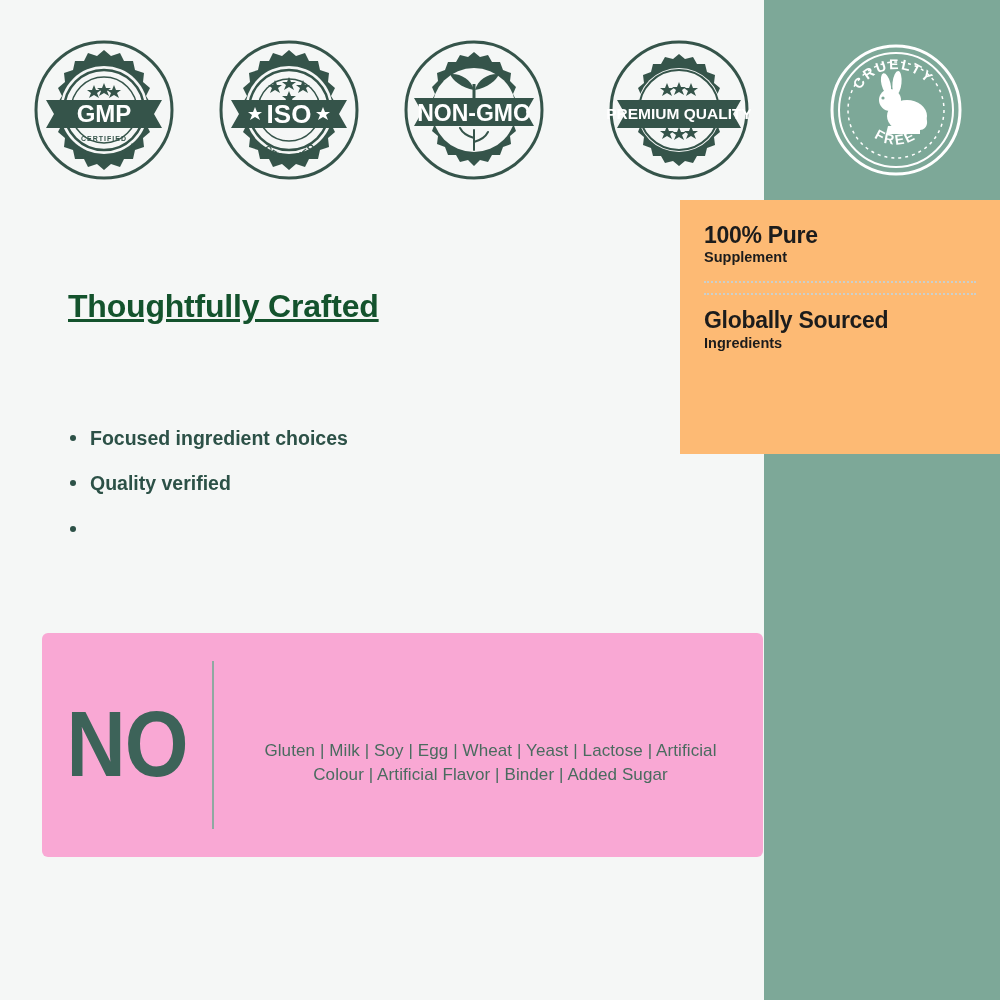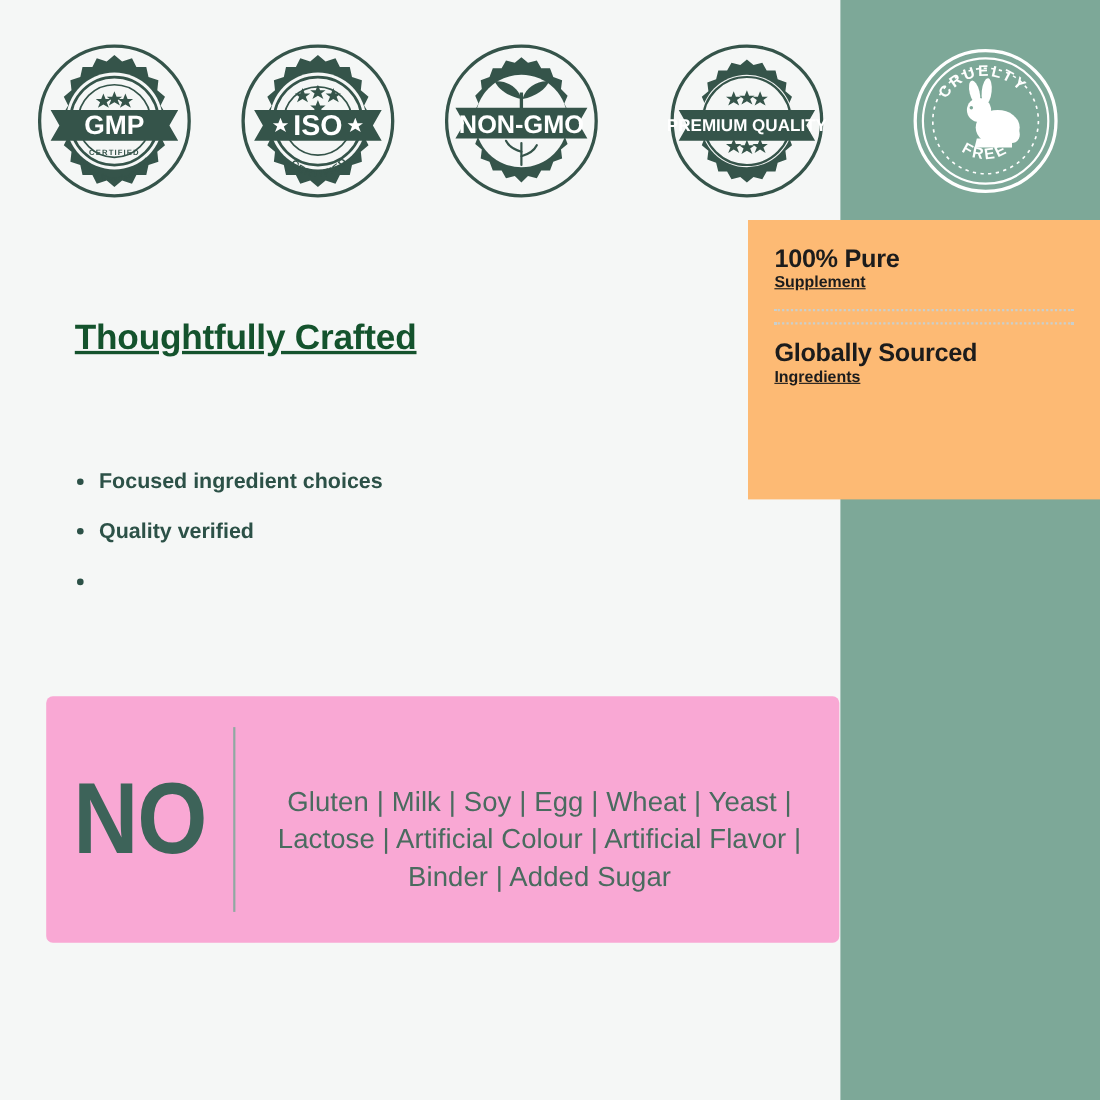--- a/index.html
+++ b/index.html
@@ -86,21 +86,20 @@
     font-weight: bold;
     color: #1c1c1c;
     letter-spacing: -0.3px;
     line-height: 1.15;
   }
   .claim .sub {
     font-size: 14.5px;
     font-weight: bold;
     color: #1c1c1c;
     margin-top: 1px;
-    text-decoration: underline;
   }
   .dotted-rule {
     border-top: 2px dotted #c9cfcd;
     margin: 10px 0 8px 0;
   }
 
   
   .no-card {
     position: absolute;
     left: 42px; top: 633px;
@@ -121,21 +120,21 @@
   }
   .no-divider {
     width: 2px;
     height: 168px;
     background: #8fa9a1;
   }
   .no-list {
     flex: 1;
     padding: 0 22px 0 26px;
     text-align: center;
-    font-size: 25px;
+    font-size: 17px;
     color: #4a6b5f;
     line-height: 1.36;
     letter-spacing: 0.1px;
     margin-top: 35px;
   }
 </style>
 </head>
 <body>
 
 <div id="page">

